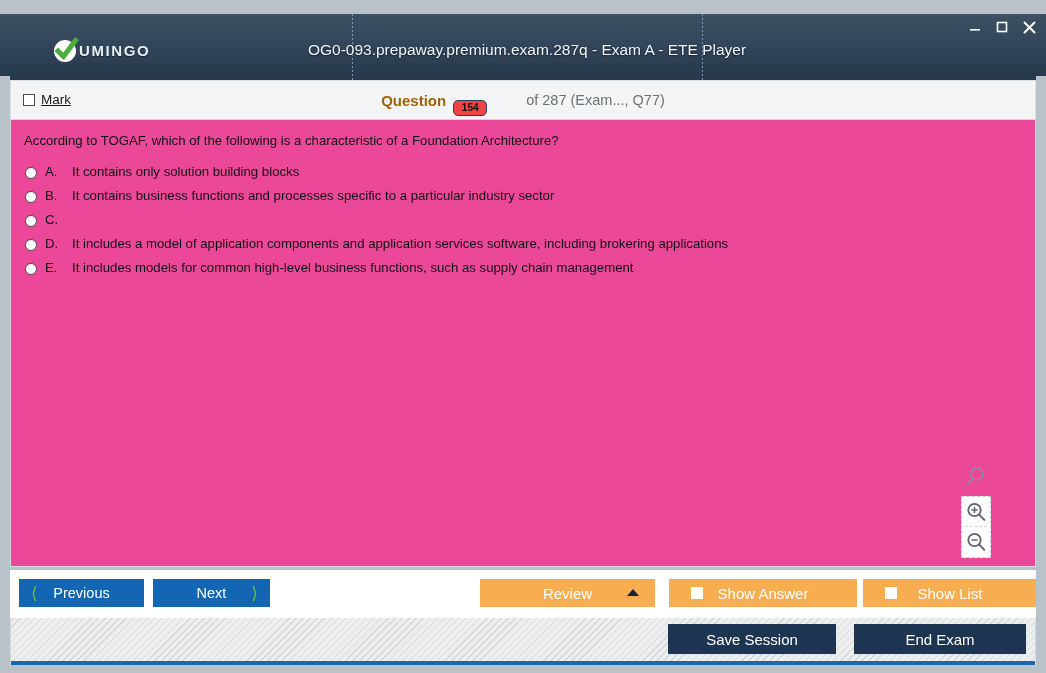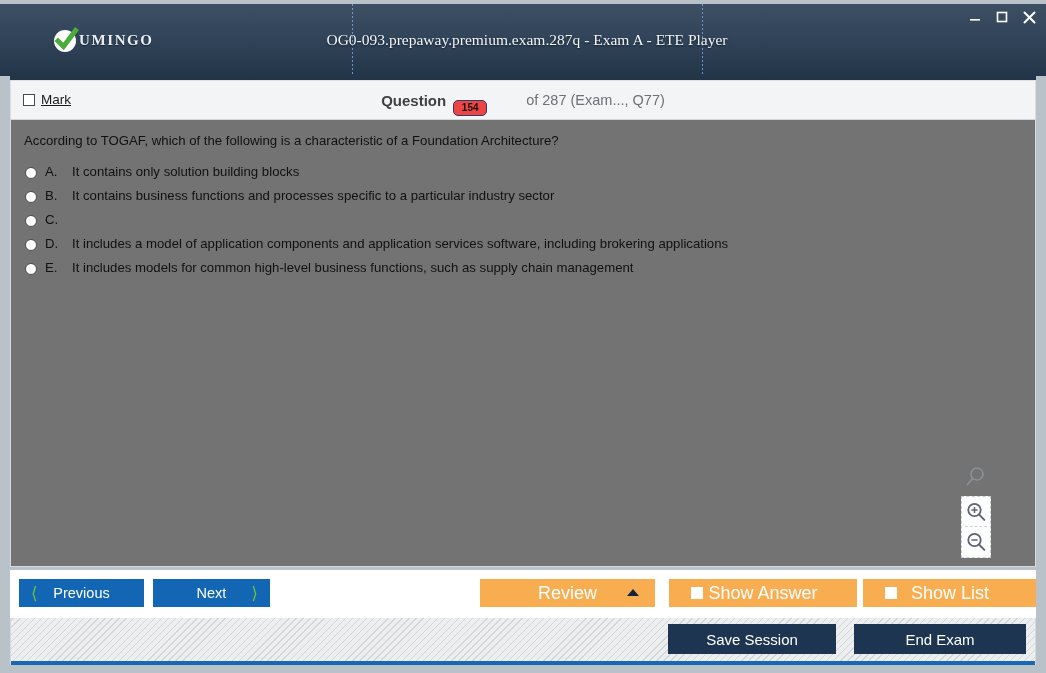--- a/index.html
+++ b/index.html
@@ -12,25 +12,24 @@
 
   .app-window {
     position: absolute;
     left: 0; top: 0;
     width: 1046px; height: 673px;
     background: #b9c2c9;
   }
 
   
   .titlebar {
-    position: absolute; left: 0; top: 4px;
+    position: absolute; left: 0; top: 14px;
     width: 1046px; height: 90px;
     background: linear-gradient(180deg, #3c4f63 0%, #32455a 35%, #24374b 75%, #1d2f42 100%);
     overflow: hidden;
-    font-family: Liberation Serif, serif;
   }
   .titlebar::after {
     content: "";
     position: absolute; left: 0; bottom: 0; width: 100%; height: 4px;
     background: #1769b5;
   }
   .title-sep {
     position: absolute; top: 0; width: 1px; height: 72px;
     background-image: linear-gradient(180deg, #7ba7d0 50%, rgba(0,0,0,0) 50%);
     background-size: 1px 4px;
@@ -102,39 +101,39 @@
   .mark-label {
     font-size: 13.5px; color: #1a1a1a;
   }
   .mark-label u { text-decoration: underline; }
 
   .q-indicator {
     position: absolute; left: 0; top: 0; width: 100%; height: 100%;
     display: flex; align-items: center; justify-content: center;
     gap: 7px;
   }
-  .q-word { font-size: 15px; font-weight: 700; color: #404040; }
+  .q-word { font-size: 15px; font-weight: 700; color: #a16207; }
   .q-num {
     font-size: 10px; color: #111;
     border: 1.5px solid #2c3e66;
     border-radius: 5px;
     background: #ef4444;
     padding: 1px 7px 2px 7px;
     min-width: 34px;
     text-align: center;
     font-weight: 700;
     margin-top: 16px;
   }
   .q-of { font-size: 14.5px; color: #6d7278; margin-left: 32px; }
 
   
   .content {
     position: absolute; left: 10px; top: 120px;
     width: 1026px; height: 447px;
-    background: #737373;
+    background: #ec4899;
     border: 1px solid #d7dadd;
     border-top: none;
     overflow: hidden;
   }
   .q-text {
     position: absolute; left: 13px; top: 13px;
     font-size: 13.2px; color: #111; white-space: nowrap;
   }
   .options { position: absolute; left: 14px; top: 44px; width: 980px; }
   .option {
@@ -205,21 +204,21 @@
     line-height: 1;
     font-weight: 400;
   }
   .chev.left { left: 12px; }
   .chev.right { right: 12px; }
 
   .btn-orange {
     background: #f9ad51;
     color: #ffffff;
     height: 28px;
-    font-size: 18px;
+    font-size: 15px;
     position: absolute;
     justify-content: center;
   }
   .btn-review { left: 470px; top: 9px; width: 175px; }
   .btn-review .tri {
     position: absolute; right: 16px; top: 10px;
     width: 0; height: 0;
     border-left: 6px solid transparent;
     border-right: 6px solid transparent;
     border-bottom: 7px solid #13243a;

